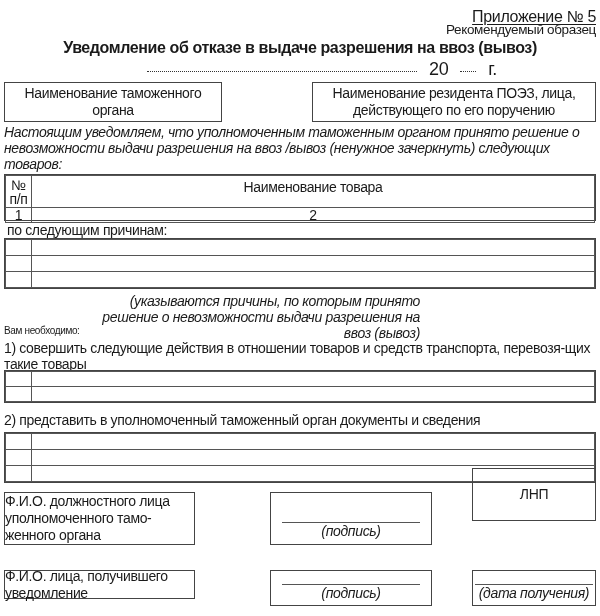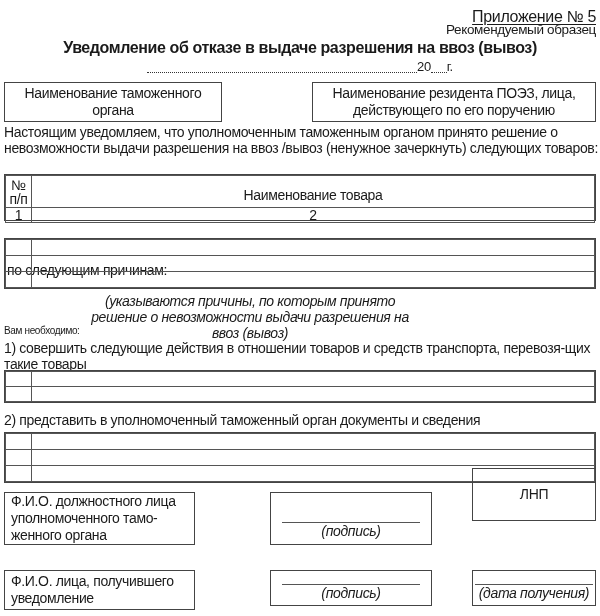--- a/index.html
+++ b/index.html
@@ -11,42 +11,42 @@
   .abs { position: absolute; }
   .appendix {
     right: 4px; top: 8px; font-size: 16px; text-decoration: underline;
     text-underline-offset: 2px; text-decoration-thickness: 1px; white-space: nowrap;
   }
   .sample { right: 4px; top: 22px; font-size: 13.5px; white-space: nowrap; }
   .title {
     left: 0; width: 600px; top: 39px; text-align: center;
     font-weight: bold; font-size: 16px; white-space: nowrap; letter-spacing: -0.4px;
   }
-  .dateline { left: 147px; top: 59px; font-size: 13px; white-space: nowrap; display: flex; align-items: center; }
+  .dateline { left: 147px; top: 59px; font-size: 18px; white-space: nowrap; display: flex; align-items: flex-start; gap: 12px; }
   .blank { display: inline-block; border-bottom: 1px dotted #333; height: 12px; }
   .box {
     position: absolute; box-sizing: border-box;
     border: 1.5px solid #444; border-style: solid;
     display: flex; align-items: center; justify-content: center;
     text-align: center; line-height: 17px; font-size: 14px;
   }
-  .box.left { justify-content: flex-start; text-align: left; padding-left: 6px; }
+  .box.left { justify-content: flex-start; text-align: left; }
   .para { left: 4px; width: 594px; line-height: 16px; font-size: 14px; }
   .tbl {
     position: absolute; left: 4px; width: 592px; box-sizing: border-box;
     border: 1.5px solid #444; border-collapse: collapse;
   }
   table.grid { border-collapse: collapse; width: 100%; height: 100%; table-layout: fixed; }
   table.grid td {
     border: 1px solid #555; padding: 0; text-align: center; vertical-align: middle;
     font-size: 14px; line-height: 14px;
   }
   table.grid td.num { width: 25px; }
   .italic { font-style: italic; }
-  .note { left: 0; width: 500px; top: 293px; text-align: center; line-height: 16px; font-style: italic; font-size: 14px; }
+  .note { left: 0; width: 500px; top: 293px; text-align: right; line-height: 16px; font-style: italic; font-size: 14px; }
   .sigline { display: block; width: 138px; border-top: 1px solid #555; margin: 0 auto; }
 </style>
 </head>
 <body>
 
 <div class="abs appendix">Приложение № 5</div>
 <div class="abs sample">Рекомендуемый образец</div>
 <div class="abs title">Уведомление об отказе в выдаче разрешения на ввоз (вывоз)</div>
 <div class="abs dateline">
   <span class="blank" style="width:270px"></span>
@@ -55,38 +55,38 @@
   <span>г.</span>
 </div>
 
 <div class="box" style="left:4px; top:82px; width:218px; height:40px; padding:0 10px;">
   <span>Наименование таможенного органа</span>
 </div>
 <div class="box" style="left:312px; top:82px; width:284px; height:40px; padding:0 14px;text-align:center;">
   <span>Наименование резидента ПОЭЗ, лица, действующего по его поручению</span>
 </div>
 
-<div class="abs para" style="top:124px;">Настоящим уведомляем, что уполномоченным таможенным органом принято решение о невозможности выдачи разрешения на ввоз /вывоз (ненужное зачеркнуть) следующих товаров:</div>
+<div class="abs para" style="top:124px;font-style:italic;">Настоящим уведомляем, что уполномоченным таможенным органом принято решение о невозможности выдачи разрешения на ввоз /вывоз (ненужное зачеркнуть) следующих товаров:</div>
 
 <div class="tbl" style="top:174px; height:47px;">
   <table class="grid">
     <tbody>
         <tr style="height:32px;">
       <td class="num" style="line-height:14px;">№ п/п</td>
-      <td style="vertical-align:top; padding-top:12px;">Наименование товара</td>
+      <td style="vertical-align:top; padding-top:4px;">Наименование товара</td>
     </tr>
     <tr>
       <td class="num">1</td>
       <td>2</td>
     </tr>
   </tbody>
     </table>
 </div>
 
-<div class="abs" style="left:7px; top:222px; font-size:14px;margin-top:40px;">по следующим причинам:</div>
+<div class="abs" style="left:7px; top:222px; font-size:14px;">по следующим причинам:</div>
 <div class="tbl" style="top:238px; height:51px;">
   <table class="grid">
     <tbody>
         <tr>
           <td class="num"></td>
           <td></td>
         </tr>
     <tr>
           <td class="num"></td>
           <td></td>
@@ -141,21 +141,21 @@
   <span>Ф.И.О. должностного лица уполномоченного тамо-женного органа</span>
 </div>
 <div class="box" style="left:270px; top:492px; width:162px; height:53px; flex-direction:column; justify-content:flex-end; padding-bottom:4px;">
   <span class="sigline"></span>
   <span class="italic">(подпись)</span>
 </div>
 <div class="box" style="left:472px; top:468px; width:124px; height:53px;">
   <span>ЛНП</span>
 </div>
 
-<div class="box left" style="left:4px; top:570px; width:191px; height:40px; padding-right:6px;">
+<div class="box left" style="left:4px; top:570px; width:191px; height:29px; padding-right:6px;">
   <span>Ф.И.О. лица, получившего уведомление</span>
 </div>
 <div class="box" style="left:270px; top:570px; width:162px; height:36px; flex-direction:column; justify-content:flex-end; padding-bottom:3px;">
   <span class="sigline"></span>
   <span class="italic">(подпись)</span>
 </div>
 <div class="box" style="left:472px; top:570px; width:124px; height:36px; flex-direction:column; justify-content:flex-end; padding-bottom:3px;">
   <span class="sigline" style="width:118px;"></span>
   <span class="italic" style="white-space:nowrap;font-style:italic;">(дата получения)</span>
 </div>

